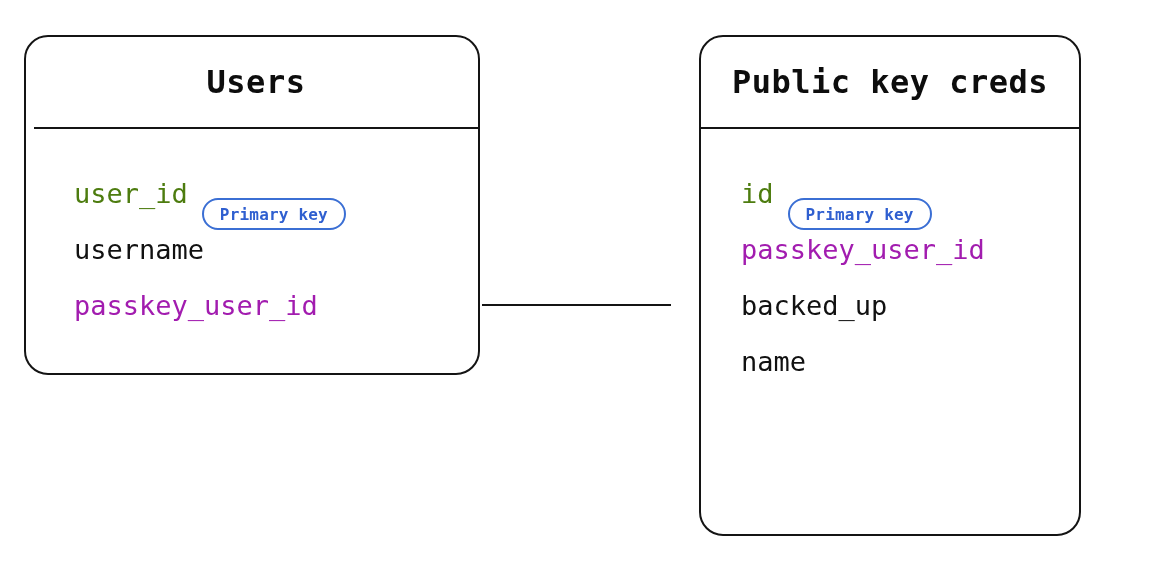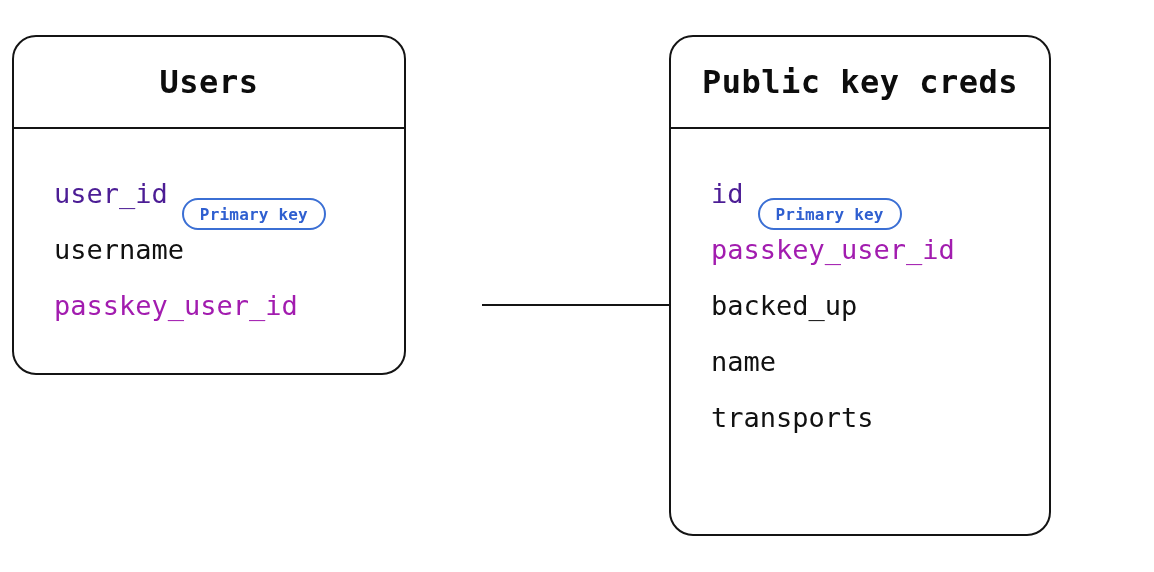--- a/index.html
+++ b/index.html
@@ -25,22 +25,22 @@
     height: 572px;
   }
 
   
   .entity {
     position: absolute;
     background: #ffffff;
     border: 2px solid #141414;
     border-radius: 24px;
   }
-  #entity-users       { left: 12px;  top: 35px;  width: 394px; height: 340px; }
-  #entity-pubkeycreds { left: 669px; top: 35px;  width: 382px; height: 501px; }
+  #entity-users       { left: 24px;  top: 35px;  width: 456px; height: 340px; padding-left: 8px; }
+  #entity-pubkeycreds { left: 699px; top: 35px;  width: 382px; height: 501px; }
 
   .entity-header {
     height: 92px;
     border-bottom: 2px solid #141414;
     display: flex;
     align-items: center;
     justify-content: center;
   }
   .entity-title {
     font-family: "DejaVu Sans Mono", "Liberation Mono", monospace;
@@ -63,21 +63,21 @@
     align-items: center;
     gap: 14px;
   }
   .field-name {
     font-family: "DejaVu Sans Mono", "Liberation Mono", monospace;
     font-size: 27px;
     line-height: 1;
     color: #111111;
     white-space: nowrap;
   }
-  .field-name.key     { color: #4c1d95; }
+  .field-name.key     { color: #4d7c0f; }
   .field-name.foreign { color: #a21caf; }
 
   
   .pk-badge {
     display: inline-flex;
     align-items: center;
     justify-content: center;
     height: 32px;
     padding: 0 16px;
     border: 2px solid #3b6fd4;
@@ -148,20 +148,17 @@
       </div>
 
       <div class="field-row">
         <span class="field-name">backed_up</span>
       </div>
 
       <div class="field-row">
         <span class="field-name">name</span>
       </div>
 
-      <div class="field-row">
-        <span class="field-name">transports</span>
-      </div>
 
     </div>
   </div>
 
 </div>
 
 </body></html>

